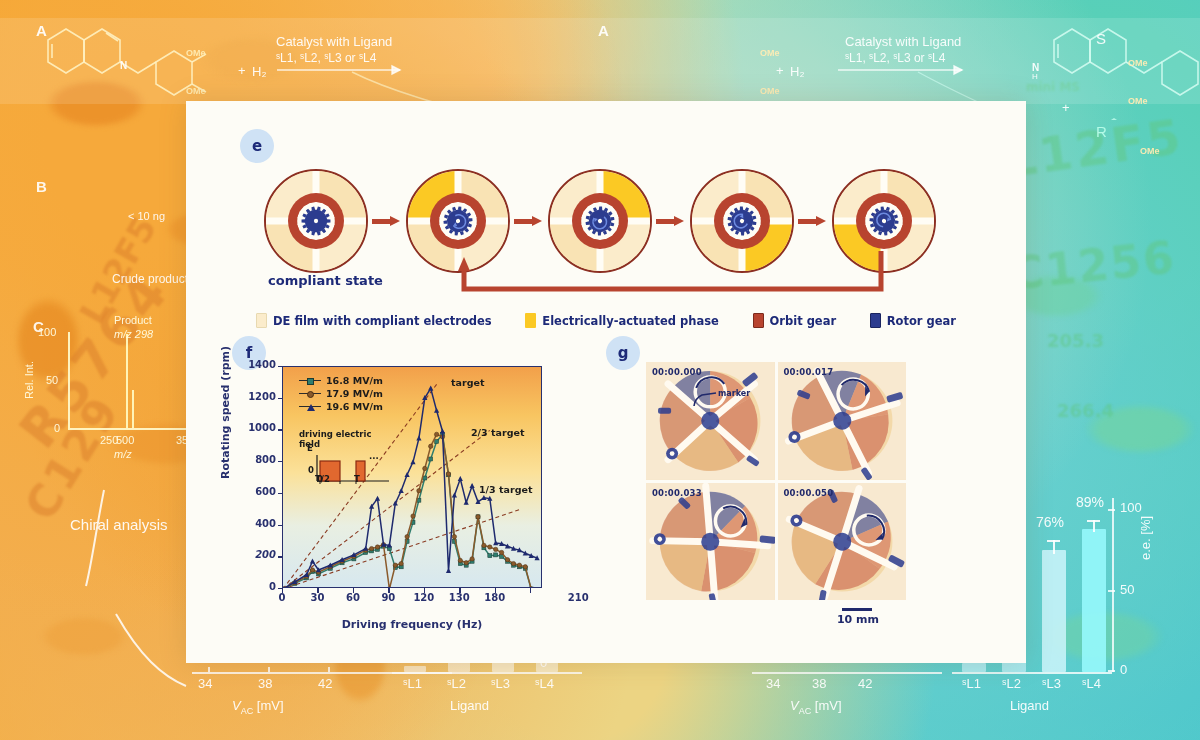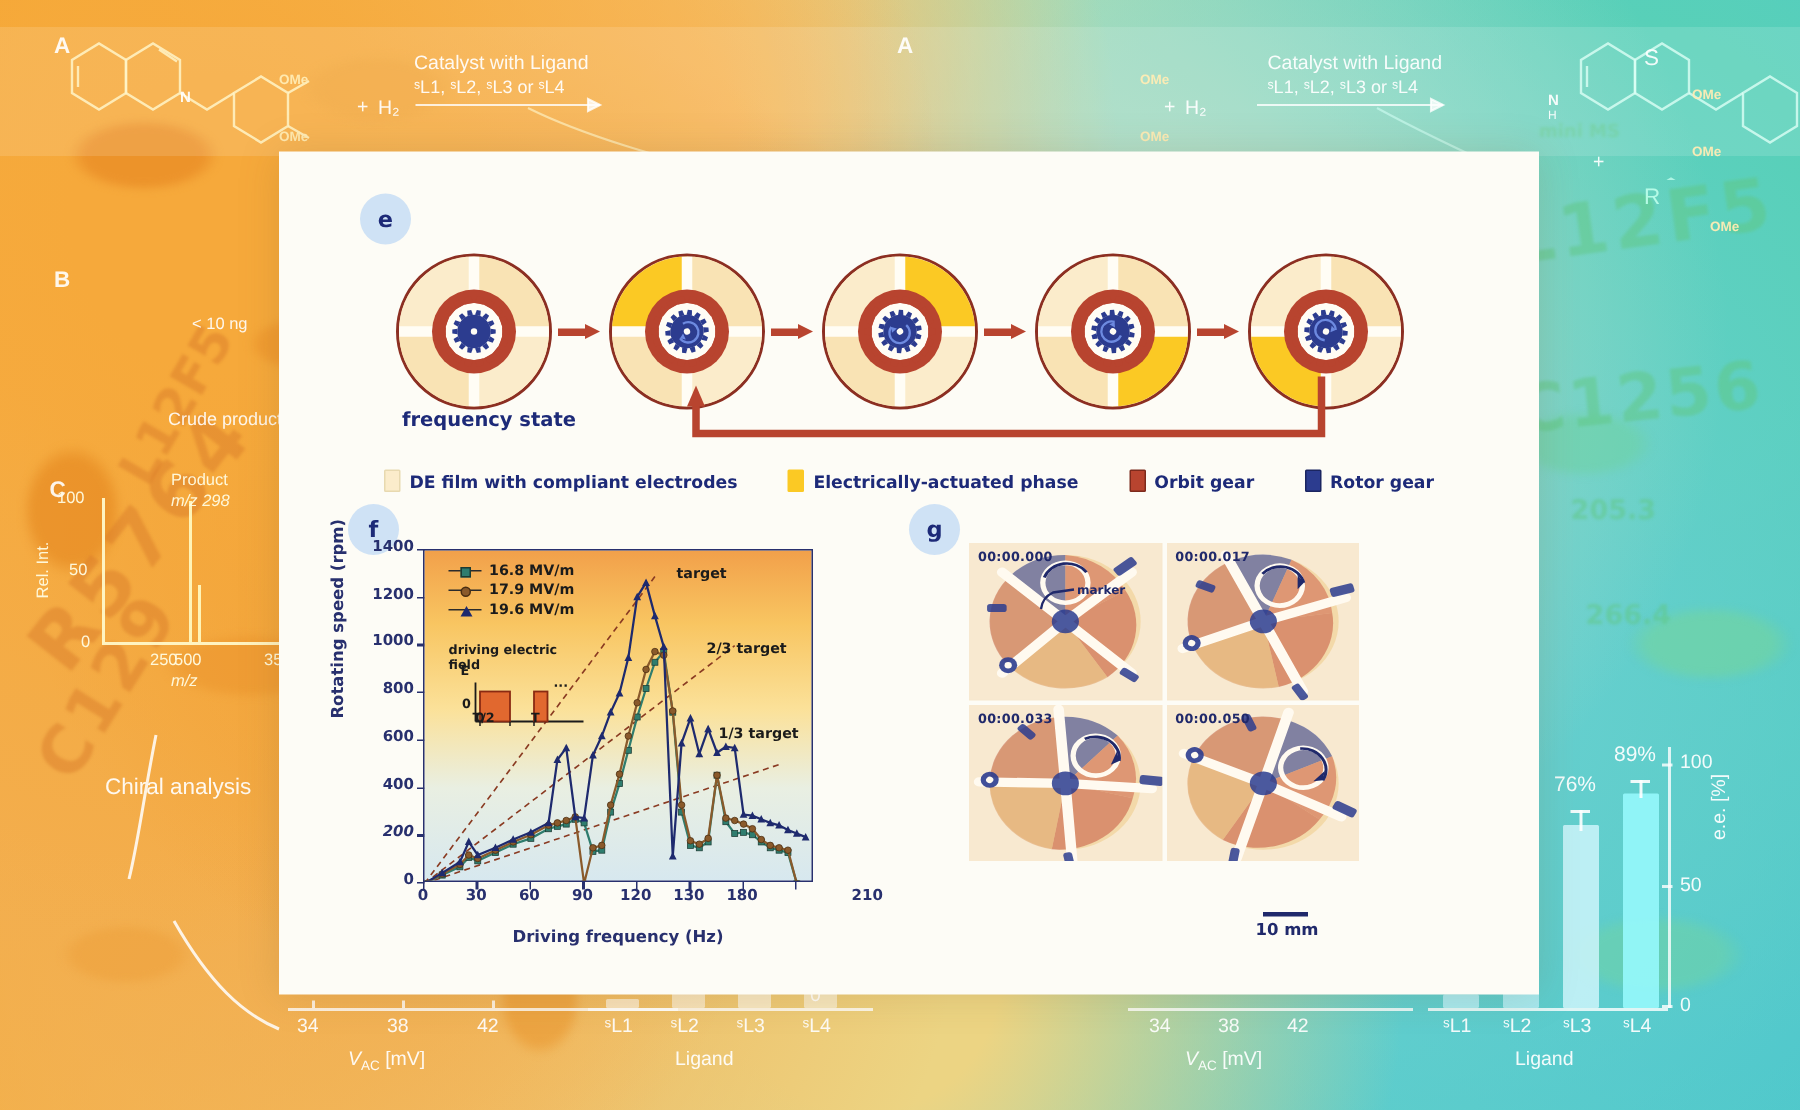--- a/index.html
+++ b/index.html
@@ -208,21 +208,21 @@
   .inset-box { position: absolute; left: 16px; top: 62px; width: 96px; height: 50px; }
   .inset-title { color: #1b1b1b; font-size: 8.5px; font-weight: 700; font-family: "DejaVu Sans", sans-serif; }
   .ann-f {
     position: absolute; color: #1b1b1b; font-size: 9.5px; font-weight: 700;
     font-family: "DejaVu Sans", sans-serif; white-space: nowrap;
   }
 
   
   #panel-g { position: absolute; left: 420px; top: 245px; width: 410px; height: 300px; }
   #g-grid {
-    position: absolute; left: 40px; top: 16px; width: 260px; height: 212px;
+    position: absolute; left: 40px; top: 16px; width: 260px; height: 238px;
     display: grid; grid-template-columns: 1fr 1fr; grid-template-rows: 1fr 1fr; gap: 3px;
   }
   .g-cell { position: relative; overflow: hidden; background: #f7e7cd; }
   .g-ts {
     position: absolute; left: 6px; top: 5px; z-index: 6;
     color: #20296b; font-size: 8.5px; font-weight: 700;
     font-family: "DejaVu Sans", sans-serif; letter-spacing: .2px;
   }
   .g-marker-txt {
     position: absolute; z-index: 6; color: #20296b; font-size: 8px; font-weight: 700;
@@ -679,21 +679,21 @@
                 <polygon points="21.65,5.98 24.19,3.43 26.43,5.22 24.51,8.27" fill="#2c3c8f"></polygon>
                 <polygon points="25.43,9.42 28.83,8.23 30.08,10.82 27.02,12.72" fill="#2c3c8f"></polygon>
                 <circle cx="16" cy="16" r="2.2" fill="#fffdf5"></circle>
                 <path d="M10,17 A7,7 0 1 1 19,22" stroke="#6d8ae0" stroke-width="1.6" fill="none"></path>
                 <polygon points="19,22 16.5,19 21,18.5" fill="#6d8ae0"></polygon>
               </svg></div>
           </div>
         </div>
       </div>
 
-    <span class="unact-label" style="left:82px;top:172px;">frequency state</span>
+    <span class="unact-label" style="left:82px;top:172px;">compliant state</span>
 
     <svg width="840" height="240" style="position:absolute;left:0;top:0;pointer-events:none;">
       <path d="M695,150 L695,188 L278,188 L278,166" stroke="#b8442f" stroke-width="5" fill="none"></path>
       <polygon points="278,156 272,170 284,170" fill="#b8442f"></polygon>
     </svg>
 
     <div class="legend-row">
       <div class="lg-item">
         <span class="lg-sw" style="background:#fbeccb;border:1px solid #e8d9b0;"></span>
         <span class="lg-txt">DE film with compliant electrodes</span>

